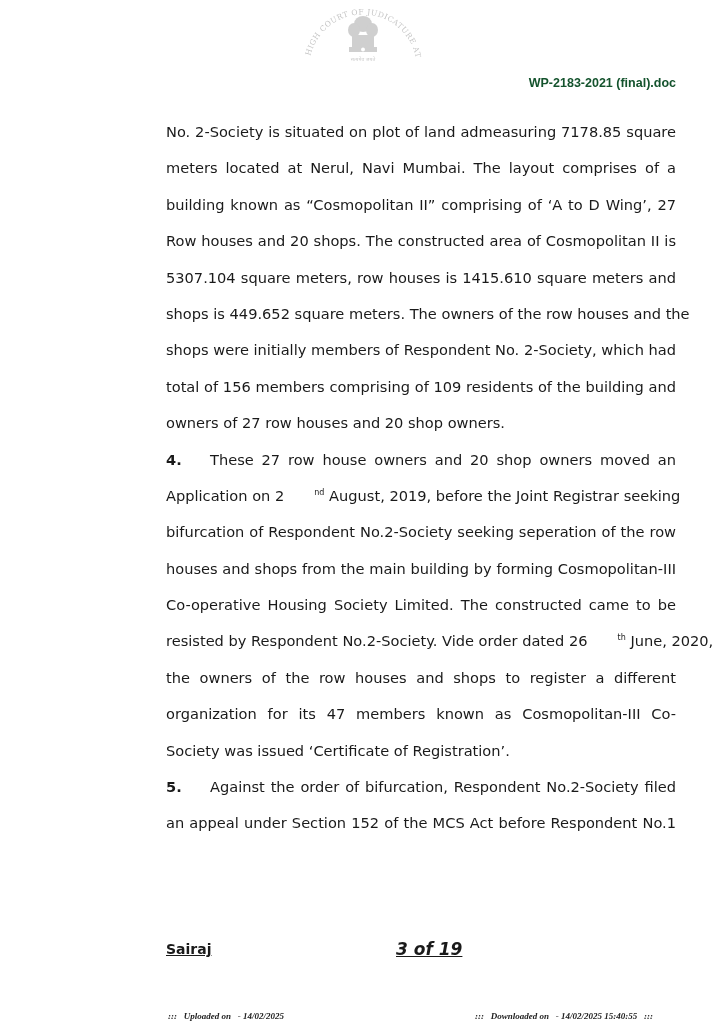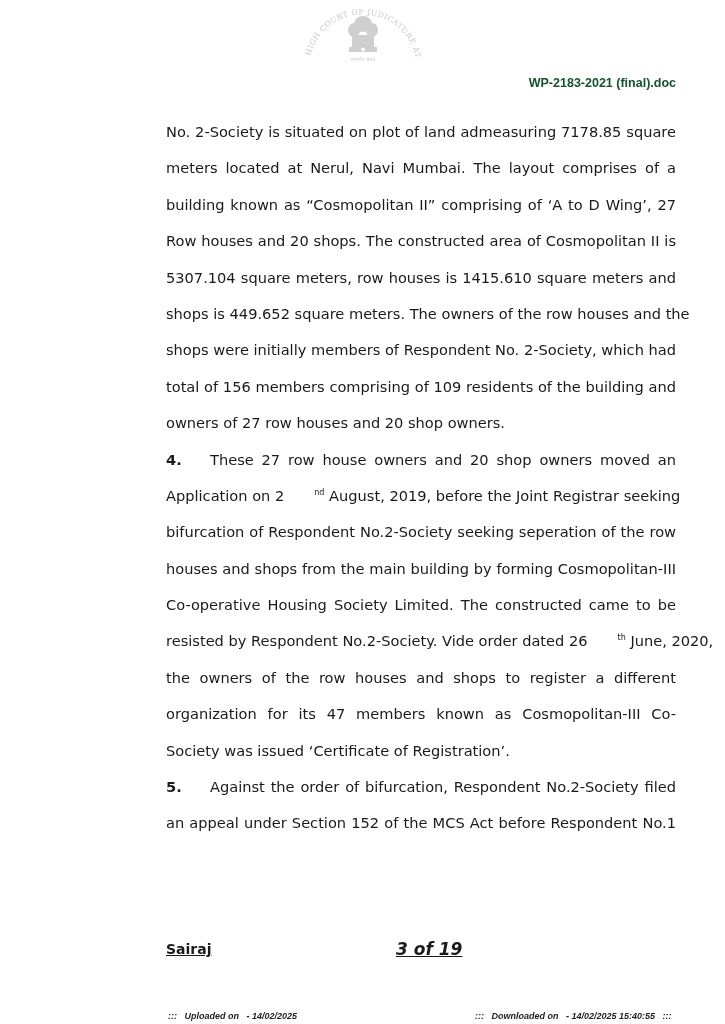--- a/index.html
+++ b/index.html
@@ -6,21 +6,21 @@
   body { width: 725px; height: 1024px; position: relative; overflow: hidden; font-family: "DejaVu Sans", sans-serif; color: #1a1a1a; }
   .watermark { position: absolute; left: 298px; top: 0px; width: 130px; height: 72px; opacity: 0.35; }
   .doc-id { position: absolute; right: 49px; top: 76px; font-family: "Liberation Sans", sans-serif; font-weight: bold; font-size: 12.5px; color: #14532d; }
   .body-text { position: absolute; left: 166px; width: 510px; top: 114px; font-size: 14.6px; line-height: 36.4px; }
   .line { display: block; height: 36.4px; white-space: nowrap; }
   .line.just { text-align: justify; text-align-last: justify; }
   .para-num { font-weight: bold; display: inline-block; width: 44px; }
   sup { font-size: 8px; line-height: 0; vertical-align: 6px; padding-left: 30px; }
   .footer-name { position: absolute; left: 166px; top: 941px; font-size: 14px; font-weight: bold; text-decoration: underline; }
   .footer-page { position: absolute; left: 396px; top: 939px; font-size: 17px; font-weight: bold; font-style: italic; text-decoration: underline; }
-  .stamp { position: absolute; top: 1011px; font-family: Liberation Sans, sans-serif; font-size: 9px; font-weight: bold; font-style: italic; color: #222; white-space: pre; }
+  .stamp { position: absolute; top: 1011px; font-family: Liberation Serif, serif; font-size: 9px; font-weight: bold; font-style: italic; color: #222; white-space: pre; }
   .stamp.left { left: 168px; }
   .stamp.right { left: 475px; }
 </style>
 </head>
 <body>
 
 <svg class="watermark" viewBox="0 0 130 72">
   <defs>
     <path id="arc" d="M12,58 A54,54 0 0 1 118,58"></path>
   </defs>

